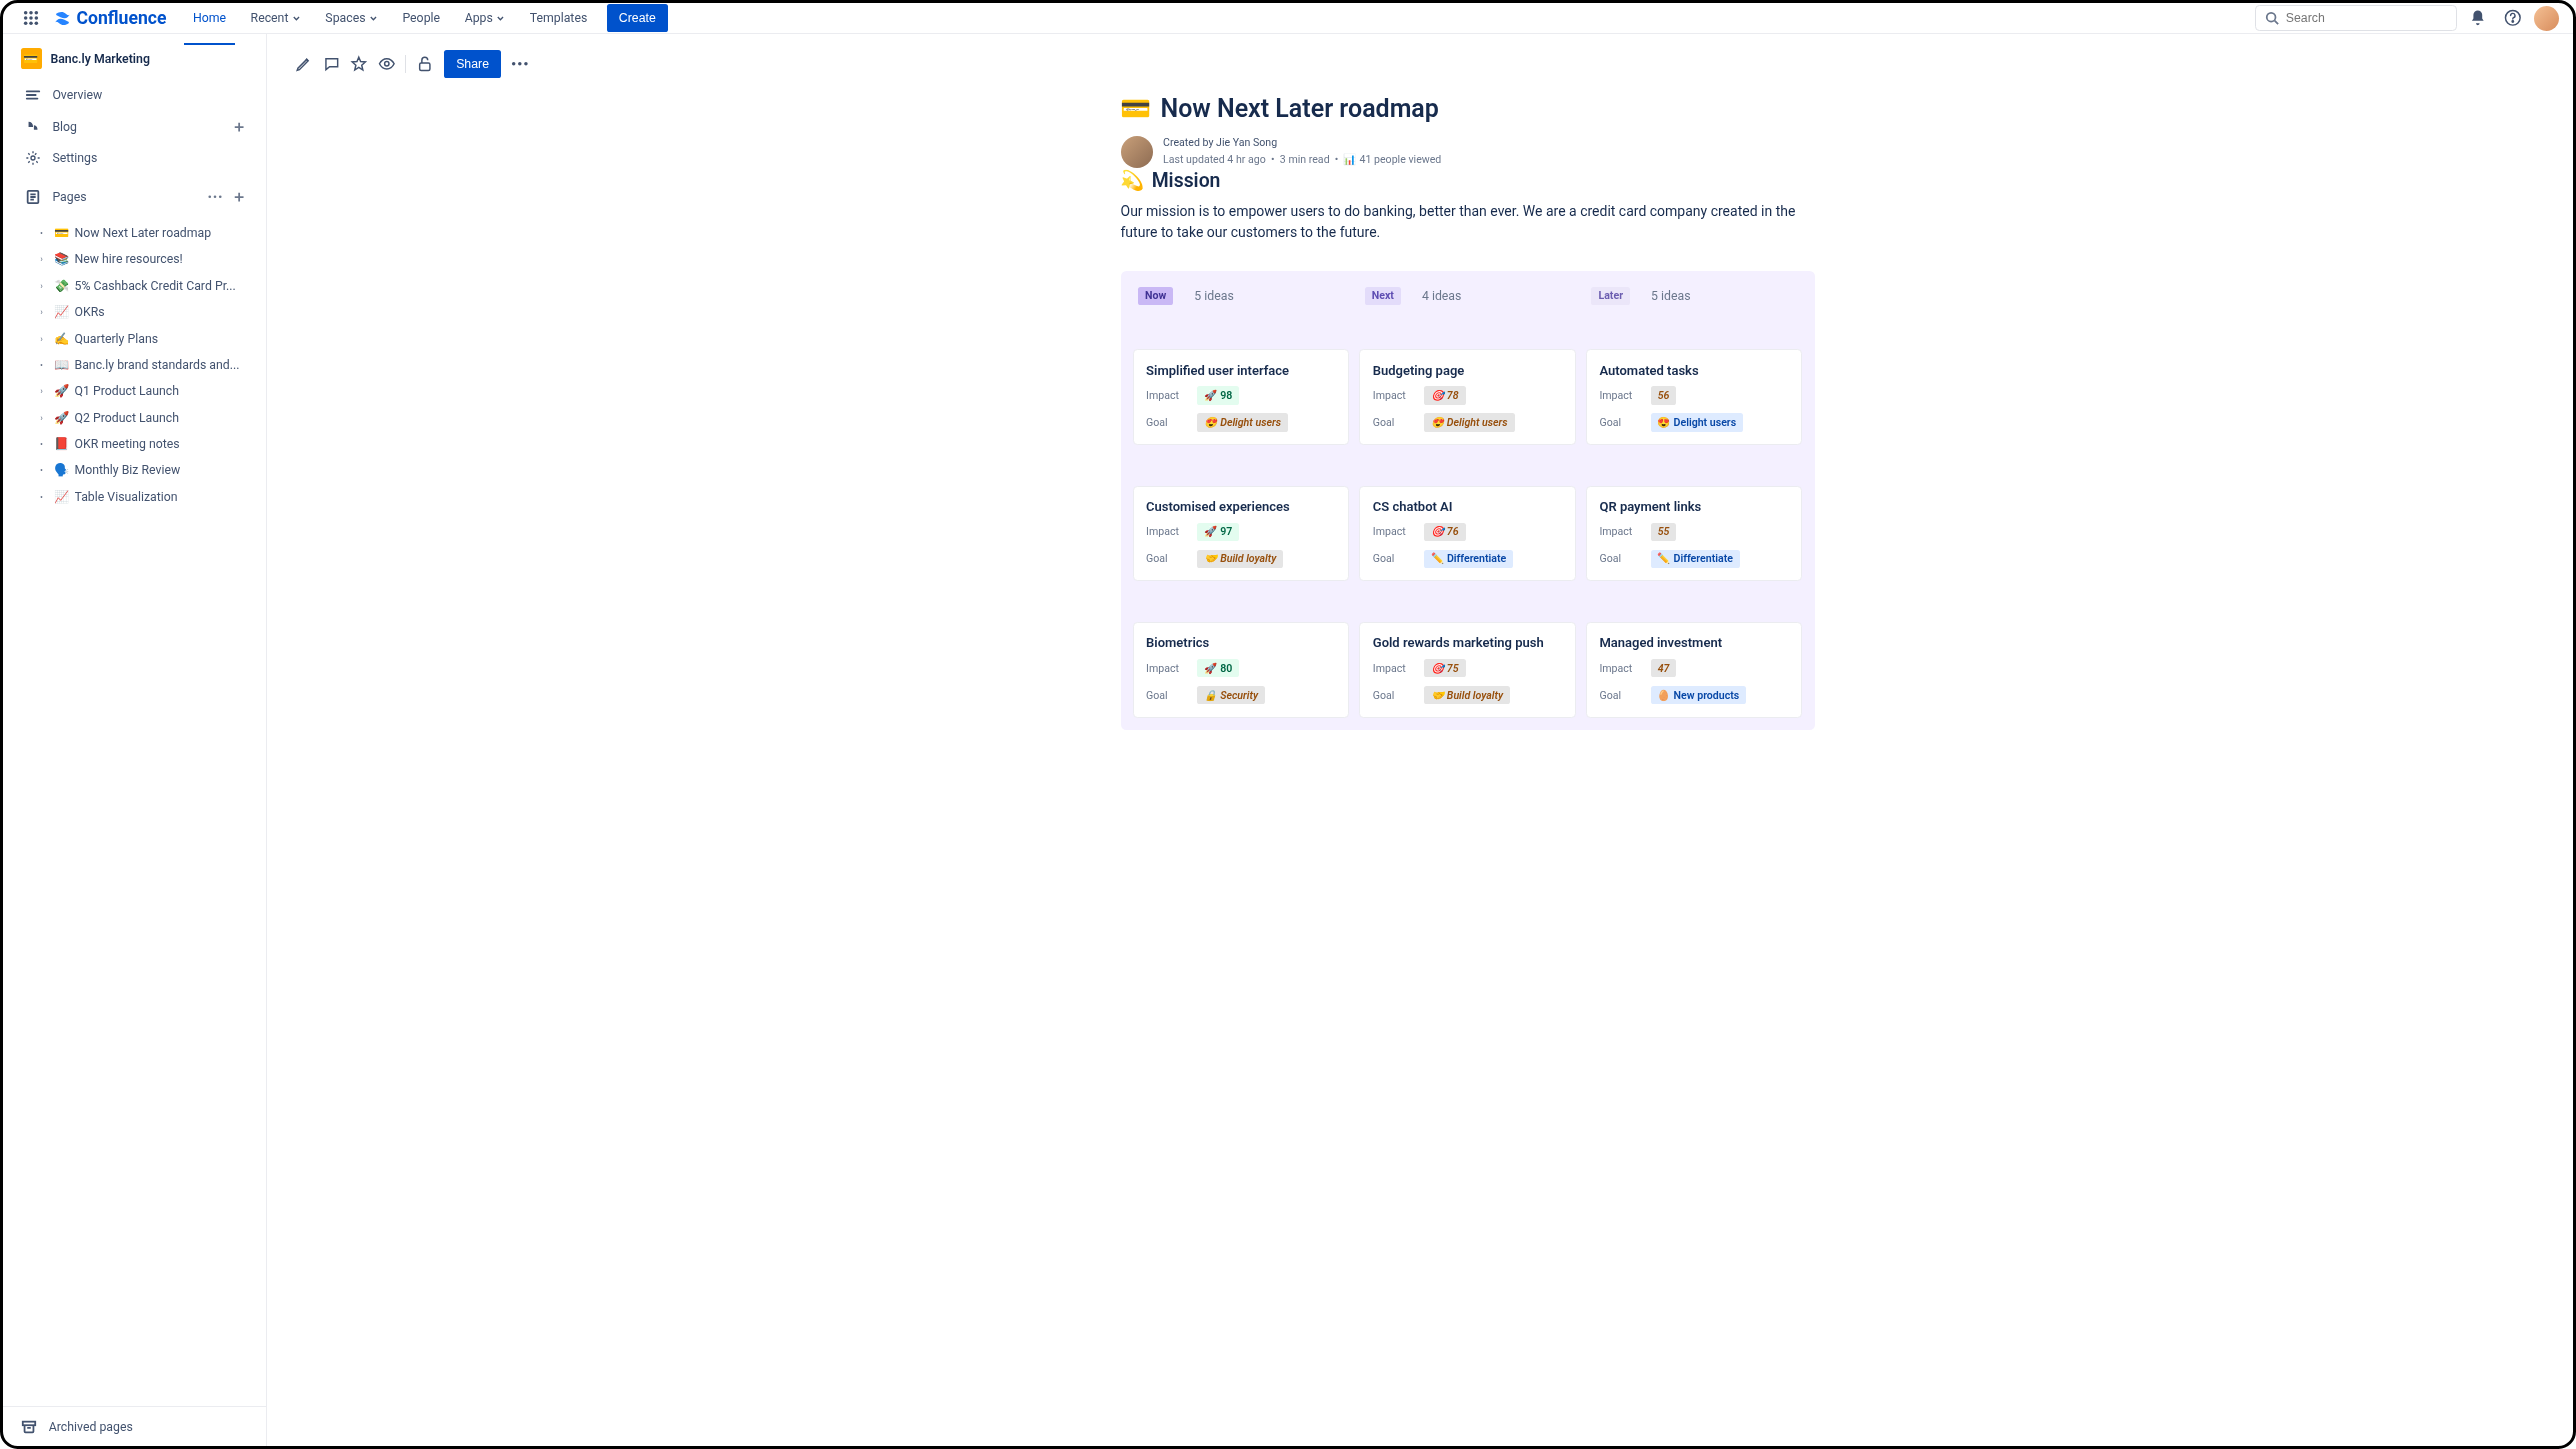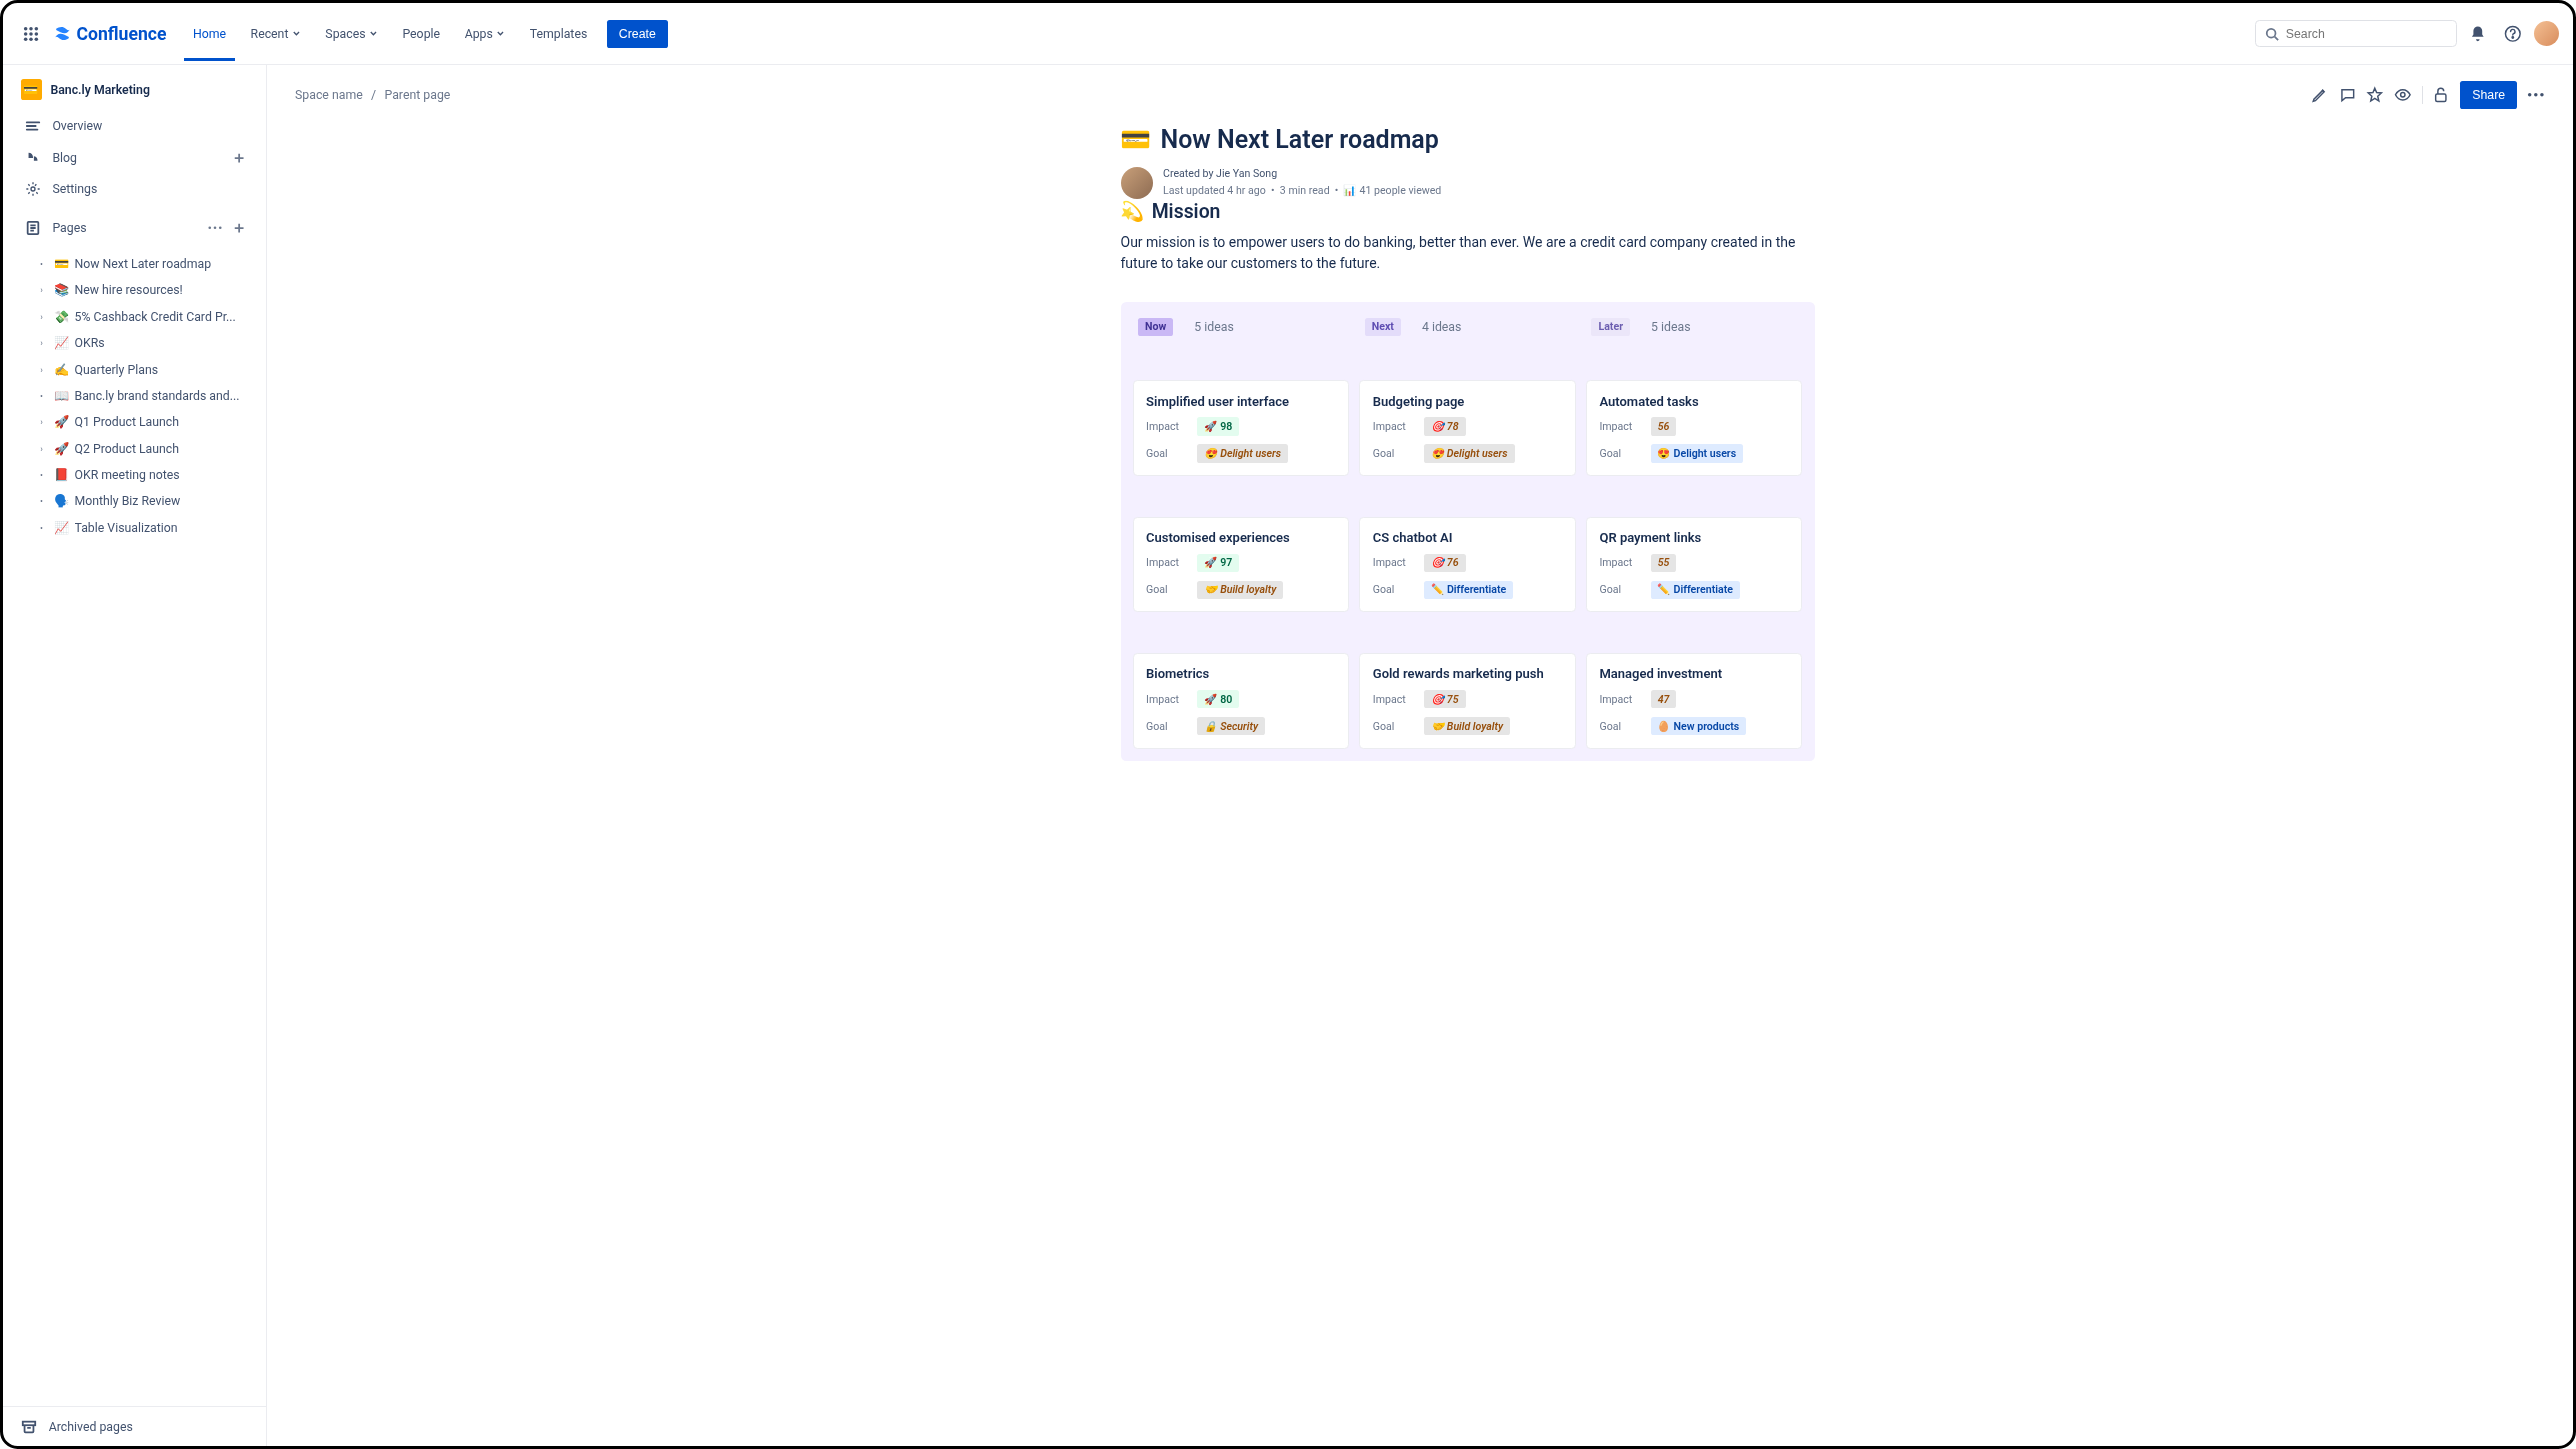--- a/index.html
+++ b/index.html
@@ -1,18 +1,18 @@
 <!DOCTYPE html>
 <html style="font-size:14px"><head>
 <meta charset="utf-8">
 <style>
 * { box-sizing: border-box; margin: 0; padding: 0; }
 body { font-family: -apple-system, BlinkMacSystemFont, "Segoe UI", Roboto, sans-serif; background: #fff; color: #172B4D; overflow: hidden; }
 .app { display: flex; flex-direction: column; height: 100vh; border: 3.5px solid #000; border-radius: 17.6px; overflow: hidden; }
-.topbar { display: flex; align-items: center; height: 62px; padding: 0 14px; border-bottom: 0.9px solid #EBECF0; gap: 7px; }
+.topbar { display: flex; align-items: center; height: 31px; padding: 0 14px; border-bottom: 0.9px solid #EBECF0; gap: 7px; }
 .apps-btn { width: 28px; height: 28px; display: flex; align-items: center; justify-content: center; border-radius: 2.6px; cursor: pointer; }
 .logo { display: flex; align-items: center; gap: 3.5px; margin-right: 10.6px; color: #0052CC; font-weight: 700; font-size: 17.6px; }
 .logo svg { width: 21px; height: 21px; }
 .nav-item { padding: 5.3px 8.8px; font-size: 12.3px; color: #42526E; cursor: pointer; display: flex; align-items: center; gap: 3.5px; border-radius: 2.6px; position: relative; }
 .nav-item.active { color: #0052CC; }
 .nav-item.active::after { content: ''; position: absolute; bottom: -15px; left: 0; right: 0; height: 2.6px; background: #0052CC; }
 .chev-down { width: 8.8px; height: 8.8px; }
 .create-btn { background: #0052CC; color: #fff; border: none; padding: 7px 12.3px; border-radius: 2.6px; font-size: 12.3px; font-weight: 500; cursor: pointer; margin-left: 3.5px; }
 .spacer { flex: 1; }
 .search-box { display: flex; align-items: center; border: 0.9px solid #DFE1E6; border-radius: 4.4px; padding: 5.3px 8.8px; width: 202px; gap: 7px; color: #6B778C; }
@@ -277,25 +277,20 @@
               <path d="M4 7v7a1 1 0 0 0 1 1h8a1 1 0 0 0 1-1V7"></path>
               <line x1="7" y1="10" x2="11" y2="10"></line>
             </svg>
           </div>
         <span>Archived pages</span>
       </div>
     </div>
 
     <div class="content">
       <div class="content-header">
-        <div class="breadcrumb">
-          <span>Space name</span>
-          <span class="sep">/</span>
-          <span>Parent page</span>
-        </div>
         <div class="action-icons">
           <div>
               <svg width="17.6" height="17.6" viewBox="0 0 24 24" fill="none" stroke="#42526E" stroke-width="2">
                 <path d="M3 21l3-1 12-12-2-2L4 18l-1 3z"></path>
                 <path d="M15 5l2 2"></path>
               </svg>
             </div>
           <div>
               <svg width="17.6" height="17.6" viewBox="0 0 24 24" fill="none" stroke="#42526E" stroke-width="2">
                 <path d="M4 5h16v11H9l-5 4V5z"></path>

